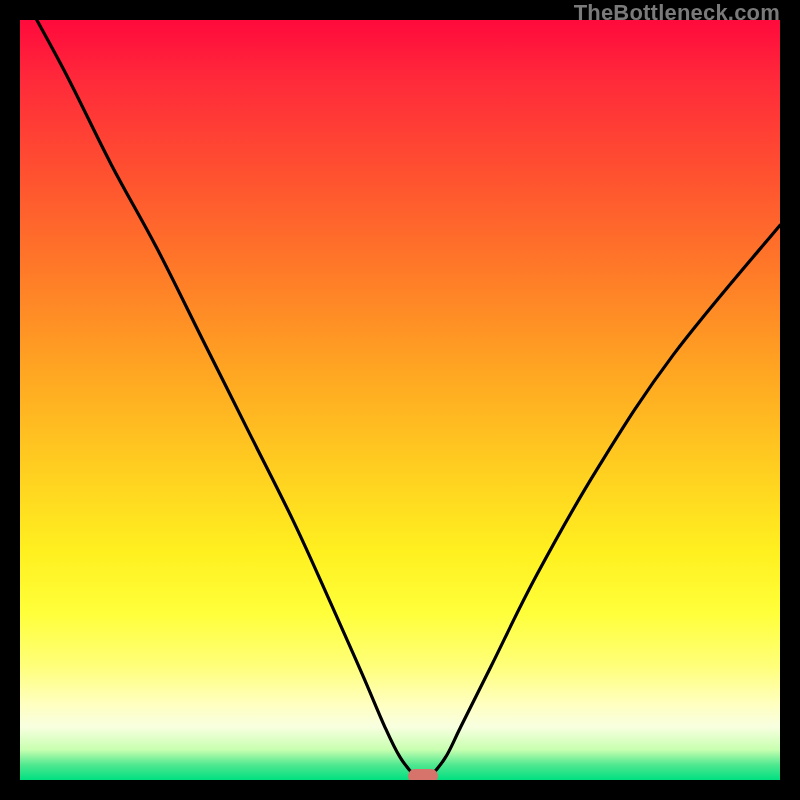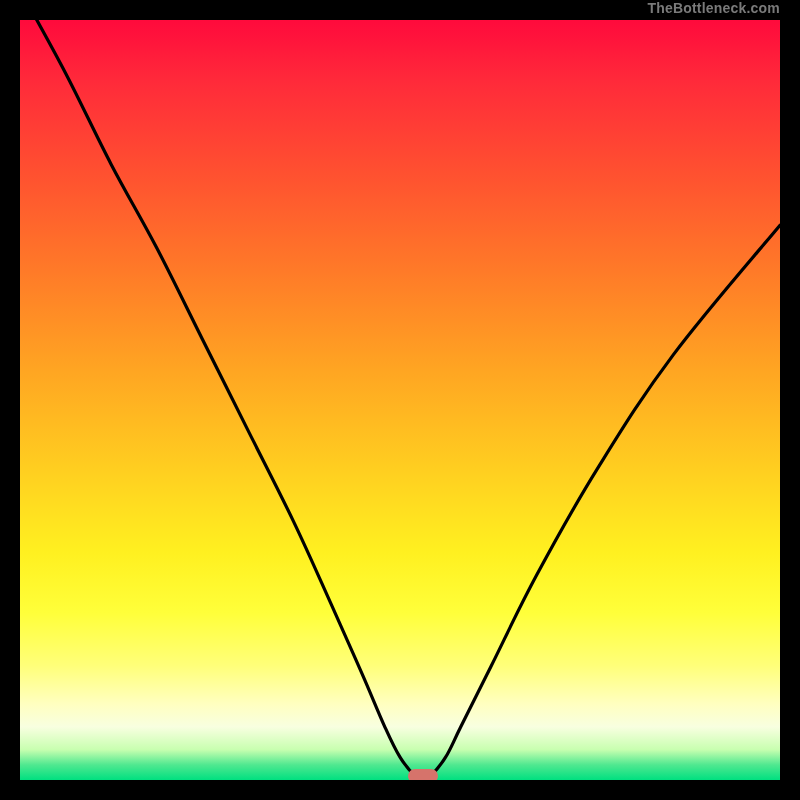--- a/index.html
+++ b/index.html
@@ -59,21 +59,21 @@
     height: 14px;
     border-radius: 7px;
     background: #d6736b;
     transform: translate(-50%, -50%);
   }
   .watermark {
     position: absolute;
     top: 0px;
     right: 20px;
     font-family: Arial, Helvetica, sans-serif;
-    font-size: 14px;
+    font-size: 22px;
     font-weight: 600;
     color: #7a7a7a;
     letter-spacing: 0.2px;
   }
 </style>
 </head>
 <body>
 
 <div class="container">
 

